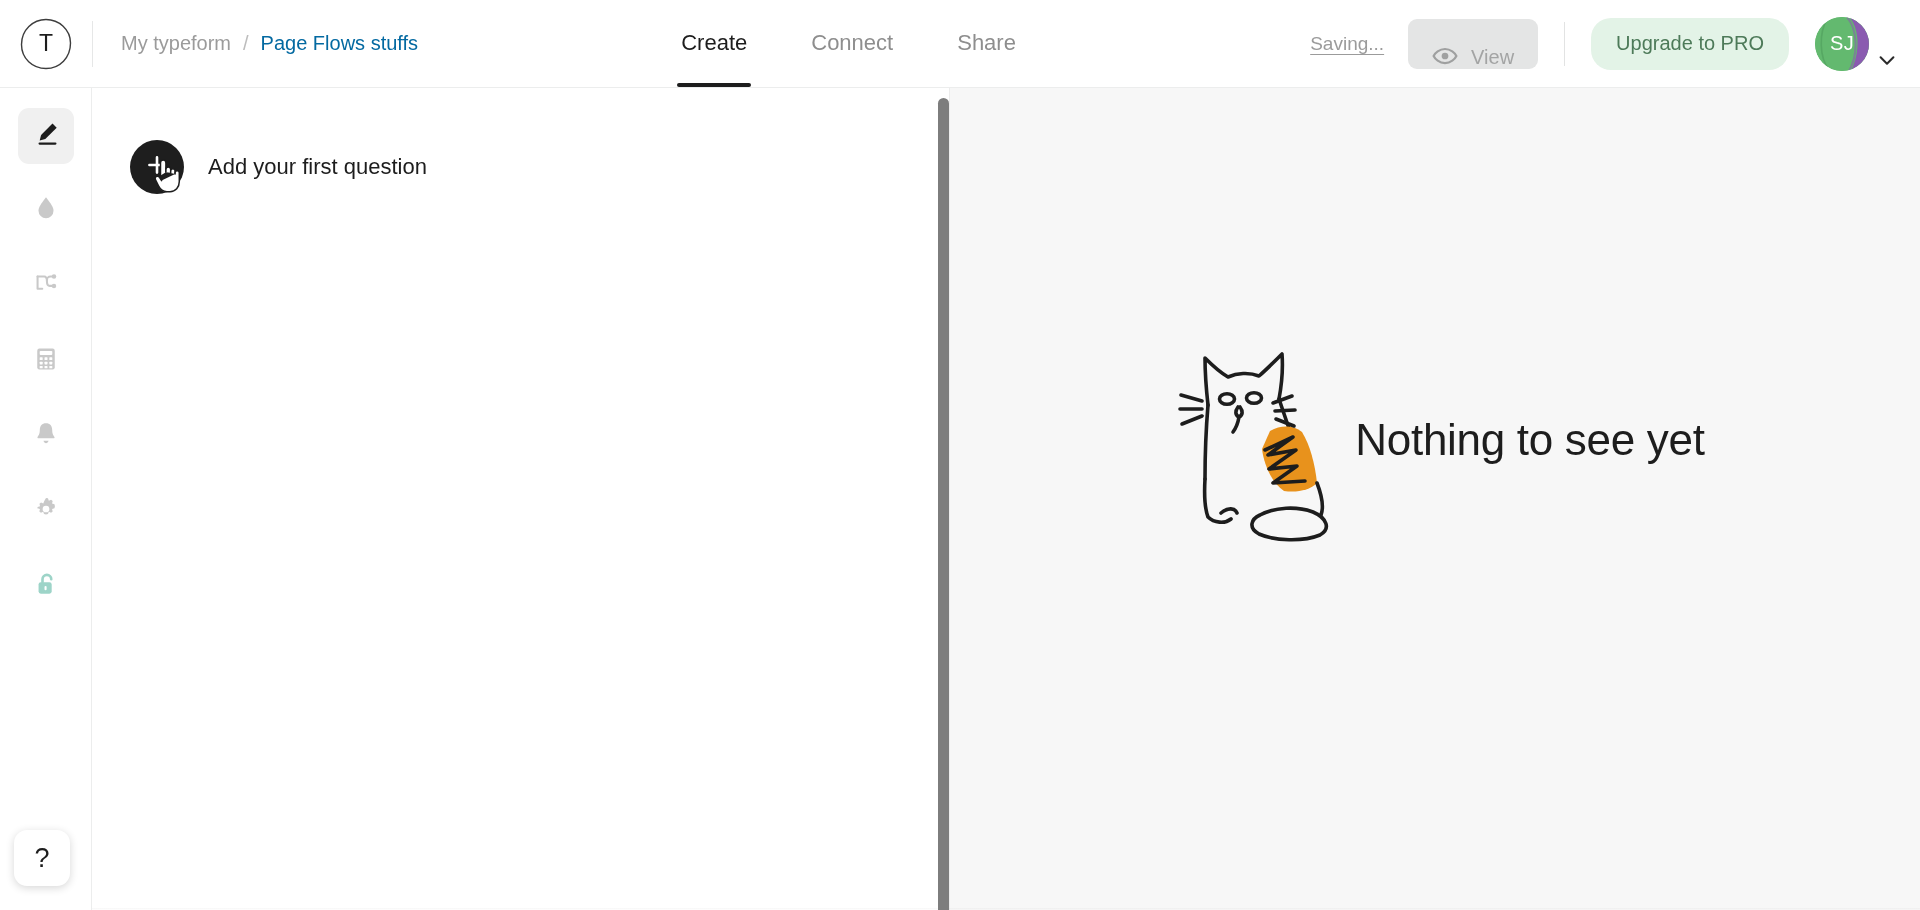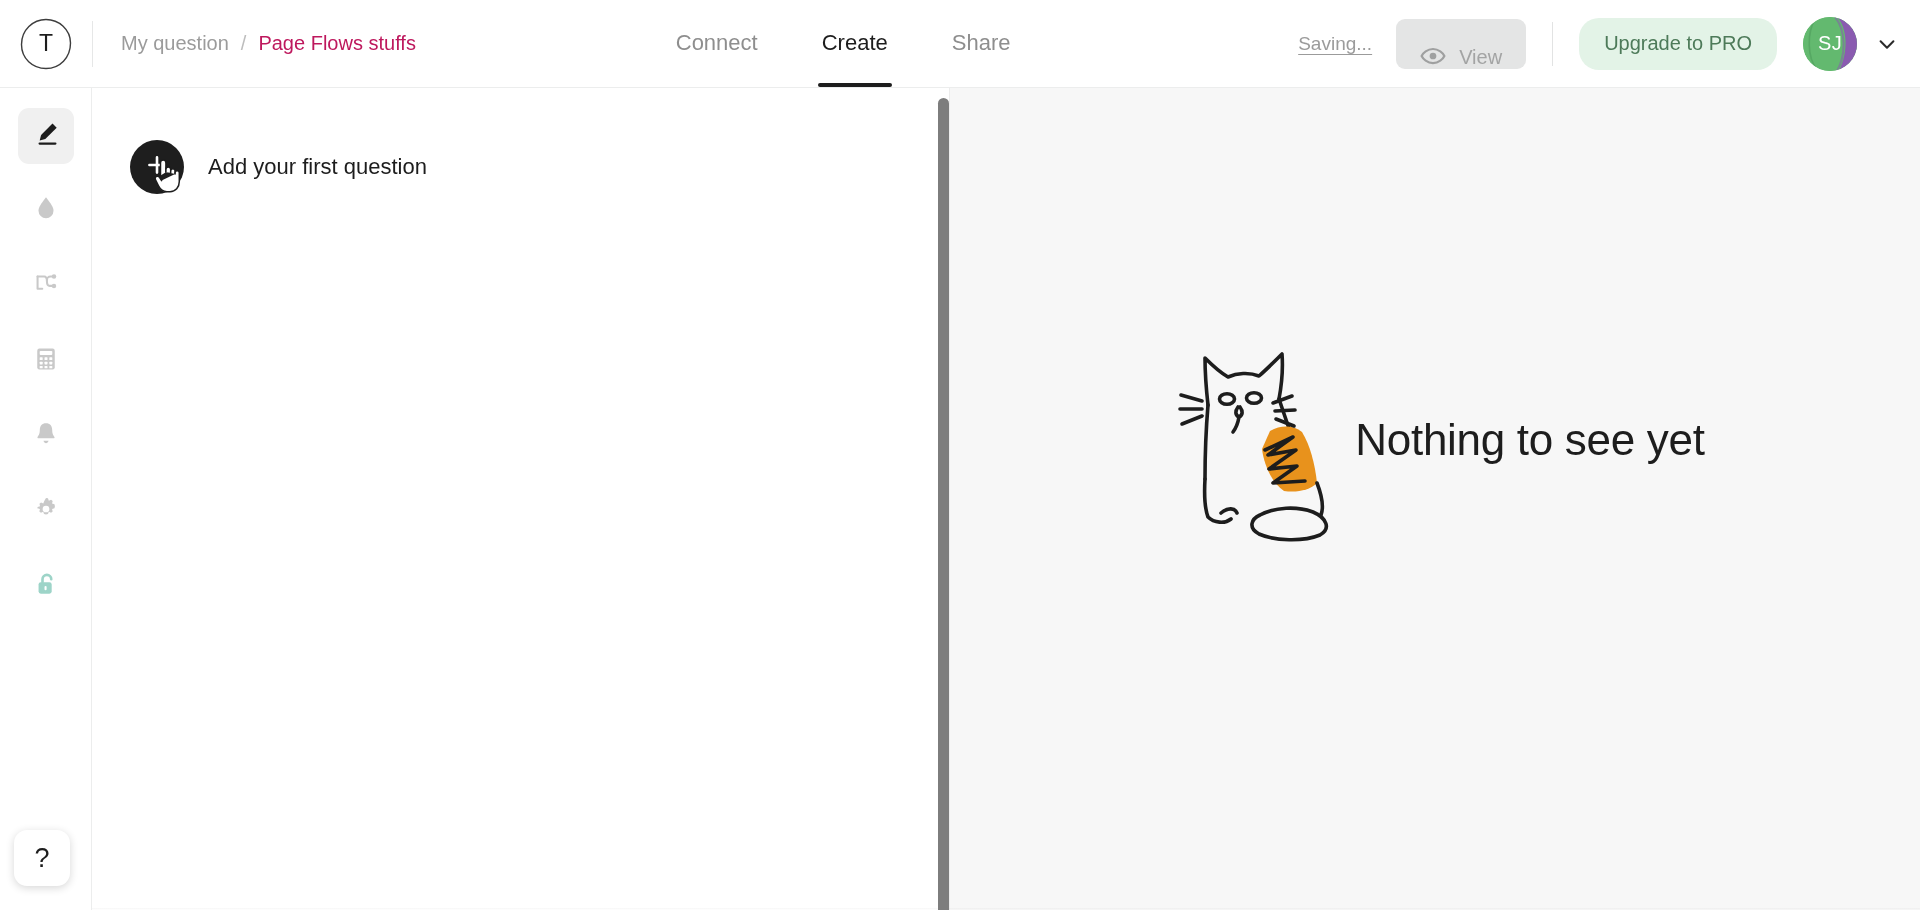--- a/index.html
+++ b/index.html
@@ -44,21 +44,21 @@
   .header-divider {
     width:1px; height:46px; background:#e6e7e7; flex:0 0 auto;
   }
 
   .breadcrumb {
     display:flex; align-items:center; gap:12px;
     padding-left:28px; flex:0 0 auto;
   }
   .bc-workspace { font-size:20px; color:#9b9b9b; white-space:nowrap; }
   .bc-sep { font-size:20px; color:#bdbdbd; }
-  .bc-form { font-size:20px; color:#be185d; white-space:nowrap; }
+  .bc-form { font-size:20px; color:#0369a1; white-space:nowrap; }
 
   .nav-tabs {
     display:flex; align-items:flex-end; align-self:stretch;
     gap:0; margin-left:auto; margin-right:auto;
     padding-left:100px;
   }
   .tab {
     position:relative;
     height:88px;
     display:flex; align-items:center; justify-content:center;
@@ -95,21 +95,21 @@
   }
 
   .upgrade-btn {
     height:52px; padding:0 25px;
     background:#e3f3e7; border:none; border-radius:20px;
     color:#4d7a59; font-size:20px; cursor:pointer;
     white-space:nowrap;
   }
 
   .avatar-group {
-    display:flex; align-items:center; gap:19px;
+    display:flex; align-items:flex-end; gap:7px;
     margin-left:26px; cursor:pointer;
   }
   .avatar {
     width:54px; height:54px; border-radius:50%;
     position:relative; overflow:hidden;
     background:#63b96f;
     display:flex; align-items:center; justify-content:center;
     flex:0 0 auto;
   }
   .avatar svg { position:absolute; inset:0; }
@@ -219,31 +219,31 @@
         <svg viewBox="0 0 54 54" width="54" height="54" aria-hidden="true">
           <path d="M27 2.5 C40 2.5 51.5 12.5 51.5 26 C51.5 40.5 41 51.5 27 51.5 C13.5 51.5 2.5 41.5 2.5 27.5 C2.5 13 14 2.5 27 2.5 Z" fill="none" stroke="#3d3d3d" stroke-width="1.4"></path>
         </svg>
         <span class="logo-letter">T</span>
       </div>
     </div>
 
     <div class="header-divider"></div>
 
     <div class="breadcrumb">
-      <span class="bc-workspace">My question</span>
+      <span class="bc-workspace">My typeform</span>
       <span class="bc-sep">/</span>
       <span class="bc-form">Page Flows stuffs</span>
     </div>
 
     <div class="nav-tabs">
+      <div class="tab active">
+          <span>Create</span>
+        </div>
       <div class="tab">
           <span>Connect</span>
-        </div>
-      <div class="tab active">
-          <span>Create</span>
         </div>
       <div class="tab">
           <span>Share</span>
         </div>
     </div>
 
     <div class="header-right">
 
       <span class="saving-text">Saving...</span>
 

